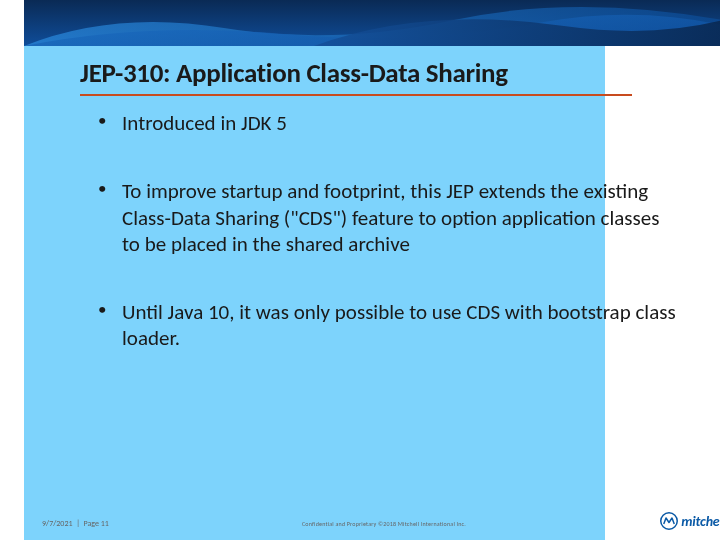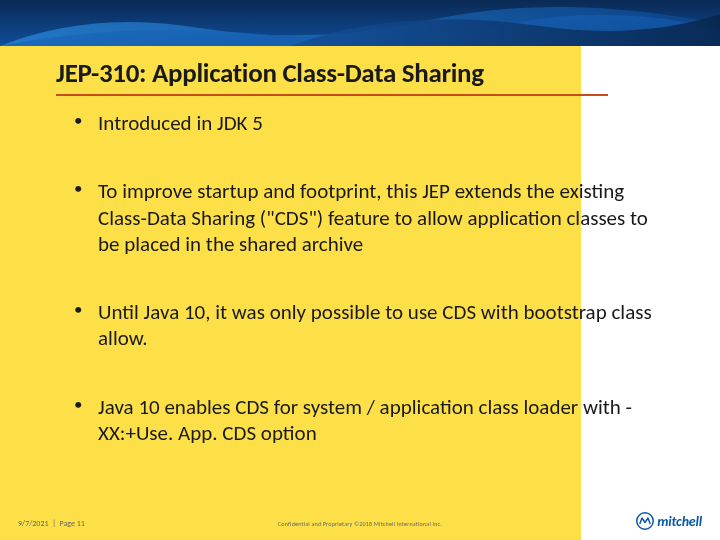--- a/index.html
+++ b/index.html
@@ -1,17 +1,17 @@
 <!DOCTYPE html>
 <html><head>
 <meta charset="utf-8">
 <style>
   * { margin: 0; padding: 0; box-sizing: border-box; }
   html, body { width: 720px; height: 540px; font-family: Calibri, "Segoe UI", Arial, sans-serif; background: #fff; overflow: hidden; }
-  .slide { position: relative; width: 581px; height: 540px; background: #fde047; }
+  .slide { position: relative; width: 581px; height: 540px; background: #7dd3fc; margin-left: 24px; }
   .topbar { position: absolute; top: 0; left: 0; width: 720px; height: 46px; overflow: hidden; background: linear-gradient(180deg, #0a2a55 0%, #0d3d78 100%); }
   .topbar svg { position: absolute; top: 0; left: 0; }
   .title { position: absolute; top: 56px; left: 56px; font-size: 27px; font-weight: 700; color: #1a1a1a; letter-spacing: -0.3px; }
   .underline { position: absolute; top: 94px; left: 56px; width: 552px; height: 2px; background: #c84b1e; }
   .bullets { position: absolute; top: 110px; left: 74px; width: 580px; }
   .bullets li { list-style: none; position: relative; font-size: 21px; line-height: 1.25; color: #1a1a1a; margin-bottom: 42px; padding-left: 24px; }
   .bullets li::before { content: "•"; position: absolute; left: 0; top: 0; font-size: 17px; }
   .footer { position: absolute; bottom: 12px; left: 0; width: 720px; height: 18px; }
   .footer-left { position: absolute; left: 18px; bottom: 0; font-size: 8px; color: #666; }
   .footer-center { position: absolute; left: 0; right: 0; bottom: 0; text-align: center; font-size: 6px; color: #666; letter-spacing: 0.2px; }
@@ -49,23 +49,22 @@
       <path d="M0 46 Q 120 22 260 34 Q 390 46 520 22 Q 620 4 720 30 L720 46 Z" fill="url(#g2)" opacity="0.6"></path>
       <path d="M290 46 Q 400 6 540 26 Q 640 40 720 14 L720 46 Z" fill="url(#g4)" opacity="0.85"></path>
     </svg>
   </div>
 
   <h1 class="title">JEP-310: Application Class-Data Sharing</h1>
   <div class="underline"></div>
 
   <ul class="bullets">
     <li>Introduced in JDK 5</li>
-    <li>To improve startup and footprint, this JEP extends the existing Class-Data Sharing ("CDS") feature to allow application classes to be placed in the shared archive</li>
-    <li>Until Java 10, it was only possible to use CDS with  bootstrap class allow.</li>
-    <li>Java 10 enables CDS for system / application class loader with -XX:+Use. App. CDS option</li>
+    <li>To improve startup and footprint, this JEP extends the existing Class-Data Sharing ("CDS") feature to option application classes to be placed in the shared archive</li>
+    <li>Until Java 10, it was only possible to use CDS with  bootstrap class loader.</li>
   </ul>
 
   <div class="footer">
     <div class="footer-left">
       <span>9/7/2021</span>
       <span> &nbsp;|&nbsp; </span>
       <span>Page 11</span>
     </div>
     <div class="footer-center">Confidential and Proprietary ©2018 Mitchell International Inc.</div>
     <div class="footer-logo">

